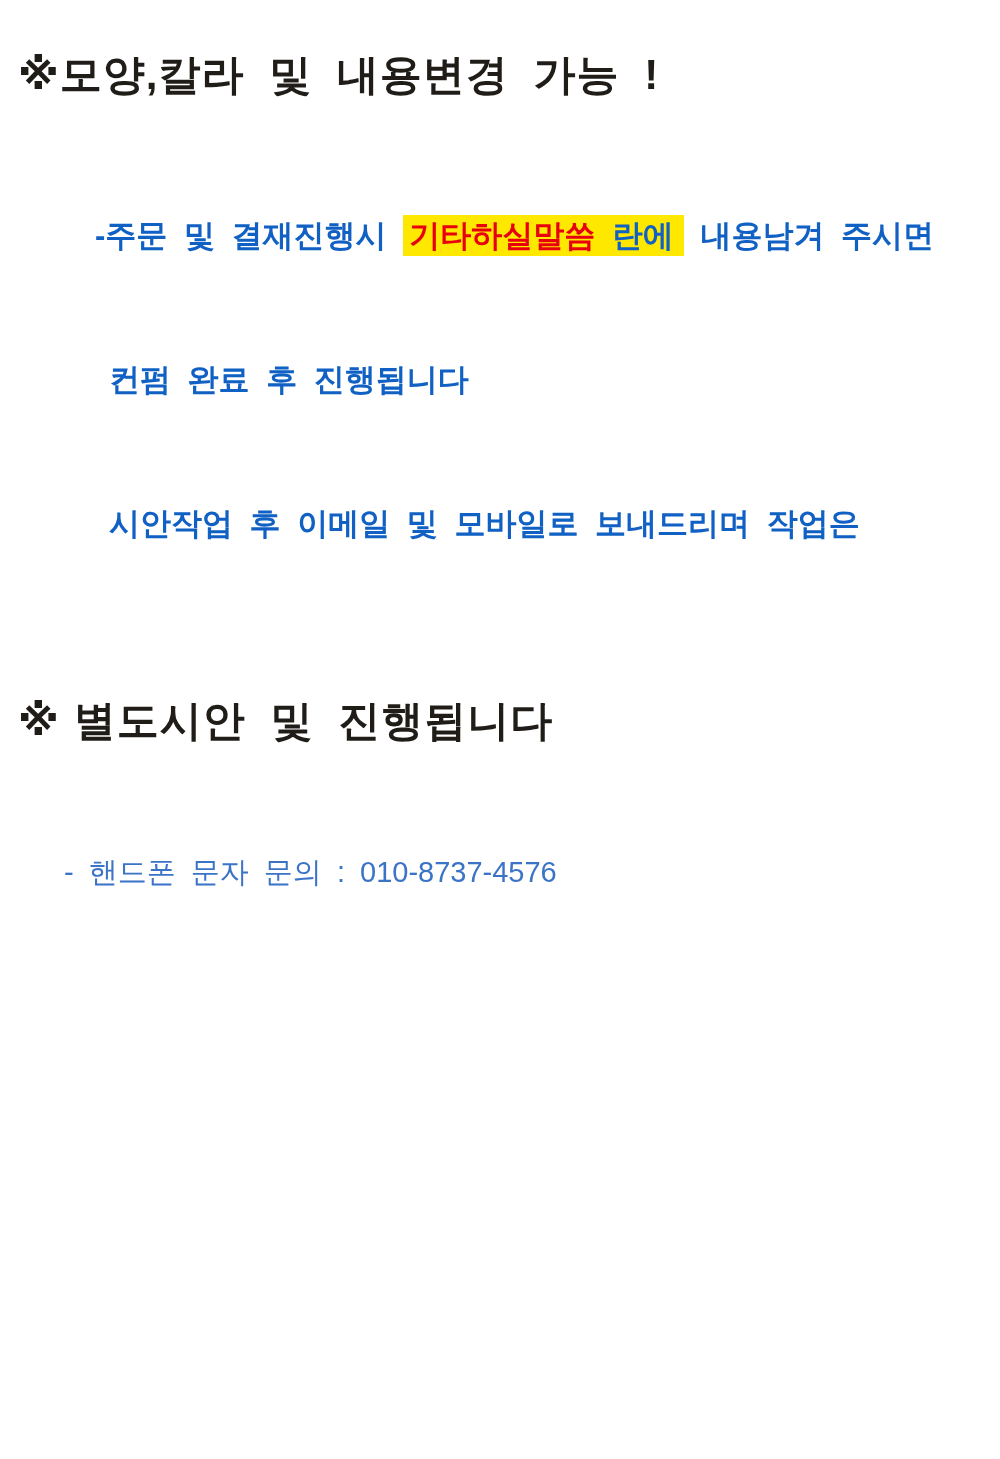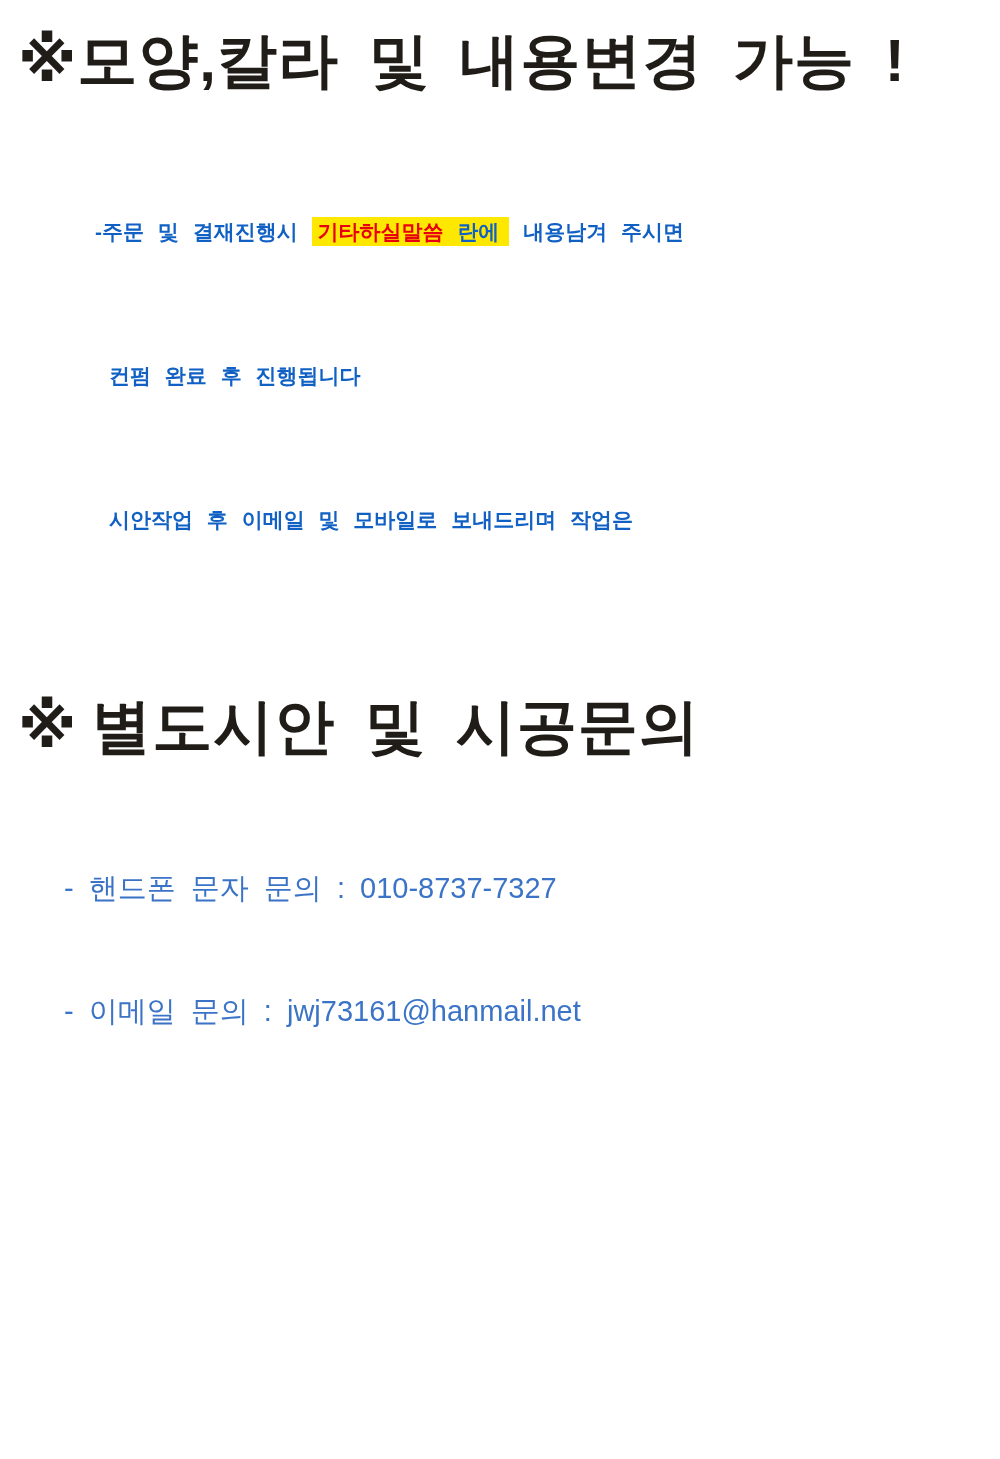--- a/index.html
+++ b/index.html
@@ -9,37 +9,38 @@
     font-family: "Liberation Sans", "DejaVu Sans", sans-serif;
   }
   body { height: 1459px; overflow: hidden; position: relative; }
 
   .doc { padding-top: 28px; }
 
   
   .heading {
     color: #201d19;
     font-weight: bold;
-    font-size: 60px;
+    font-size: 42px;
     letter-spacing: 1px;
     word-spacing: 12px;
     margin-left: 18px;
     line-height: 1.1;
     white-space: pre;
+    margin-top: 24px;
   }
   .heading .marker { margin-right: 14px; }
   .heading.h1 .marker { margin-right: 0; }
 
   
   .s1-para {
     margin-top: 18px;
     margin-left: 95px;
     color: #1160c4;
     font-weight: bold;
-    font-size: 21px;
+    font-size: 31px;
     line-height: 48px;
     word-spacing: 8px;
     white-space: pre;
   }
   .s1-para .cont { padding-left: 14px; }
   .hl {
     background: #ffe800;
     padding: 3px 10px 3px 6px;
     white-space: pre;
   }
@@ -68,21 +69,20 @@
   <div class="s1">
     <div class="heading h1"><span class="marker">※</span><span>모양,칼라 및 내용변경 가능 !</span></div>
     <div class="s1-para">
       <div class="line"><span>-주문 및 결재진행시 </span><span class="hl"><span class="hl-red">기타하실말씀</span><span class="hl-blue"> 란에</span></span><span> 내용남겨 주시면</span></div>
       <div class="line cont">컨펌 완료 후 진행됩니다</div>
       <div class="line cont">시안작업 후 이메일 및 모바일로 보내드리며 작업은</div>
     </div>
   </div>
 
   <div class="s2">
-    <div class="heading"><span class="marker">※</span><span>별도시안 및 시공문의</span></div>
+    <div class="heading"><span class="marker">※</span><span>별도시안 및 진행됩니다</span></div>
     <ul class="contact-list">
-      <li>- 핸드폰 문자 문의 : 010-8737-7327</li>
-      <li>- 이메일 문의 : jwj73161@hanmail.net</li>
+      <li>- 핸드폰 문자 문의 : 010-8737-4576</li>
     </ul>
 
   </div>
 
 </div>
 
 </body></html>

